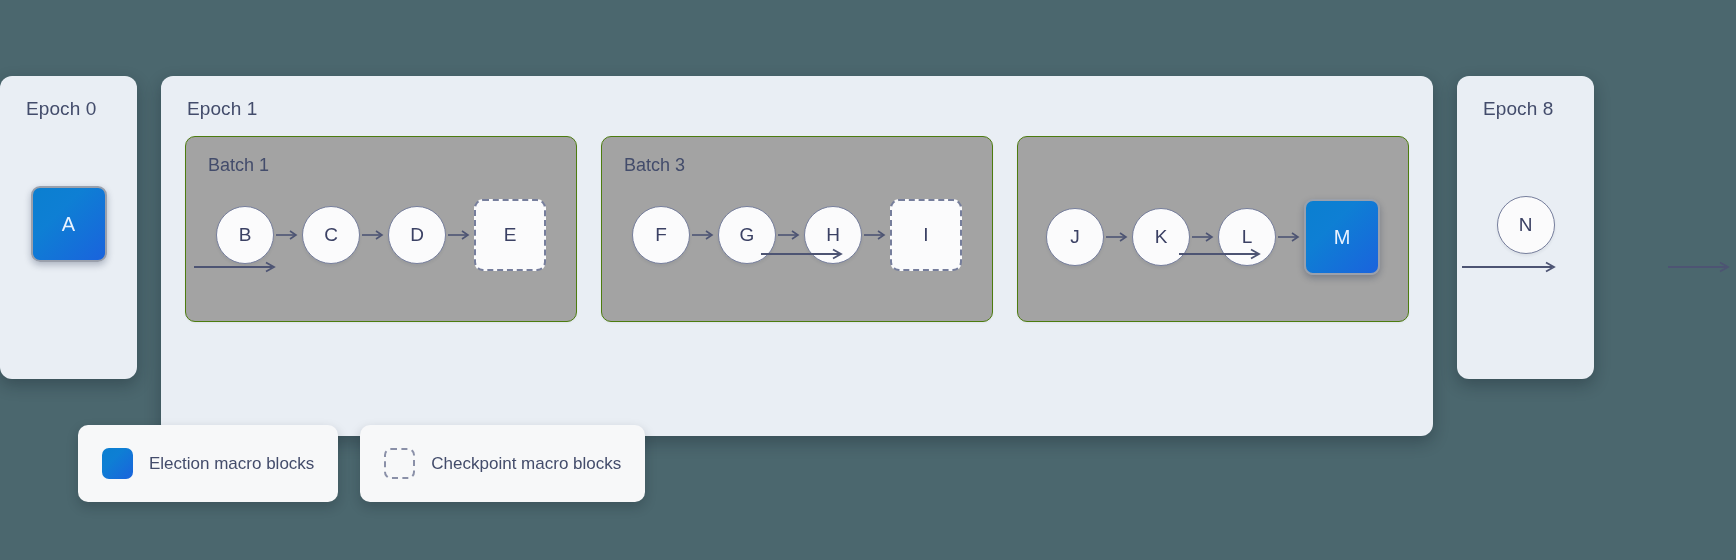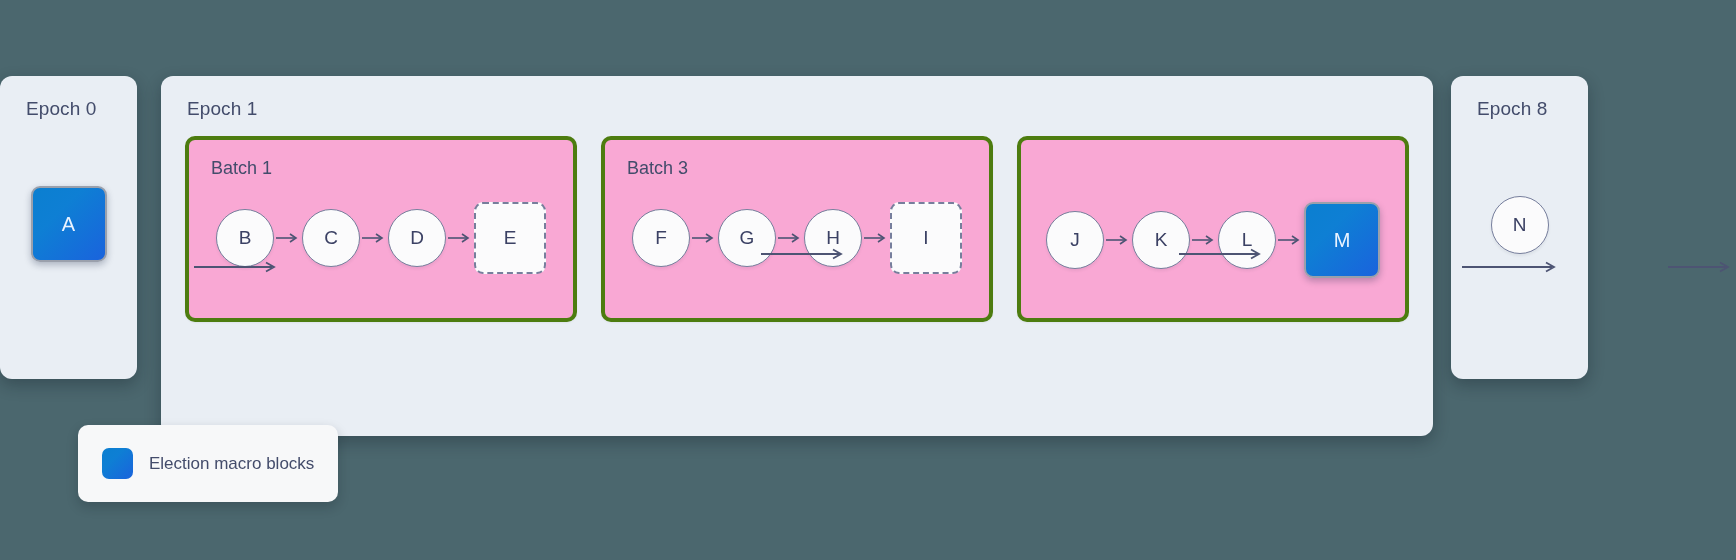--- a/index.html
+++ b/index.html
@@ -54,34 +54,34 @@
     width: 137px;
     height: 303px;
   }
   .epoch.narrow .epoch-title { padding-left: 26px; }
 
   
   .epoch.wide {
     width: 1272px;
     height: 360px;
     margin-left: 24px;
-    margin-right: 18px;
+    margin-right: 24px;
   }
 
   
   .batch-row {
     display: flex;
     align-items: flex-start;
     padding: 16px 24px 0 24px;
     gap: 24px;
   }
 
   .batch {
-    background: #f9a8d4;
-    border: 4px solid #4d7c0f;
+    background: #a3a3a3;
+    border: 1px solid #4d7c0f;
     border-radius: 10px;
     height: 186px;
     flex: 1;
     position: relative;
     box-shadow: 0 1px 2px rgba(20, 30, 45, 0.05);
   }
 
   .batch-title {
     font-size: 18px;
     color: #434c6b;
@@ -362,17 +362,21 @@
 
   </div>
 
   <div id="legend">
 
     <div class="legend-item">
       <span class="swatch-election"></span>
       <span class="legend-label">Election macro blocks</span>
     </div>
 
+    <div class="legend-item">
+      <span class="swatch-checkpoint"></span>
+      <span class="legend-label">Checkpoint macro blocks</span>
+    </div>
 
 
   </div>
 
 </div>
 
 </body></html>

